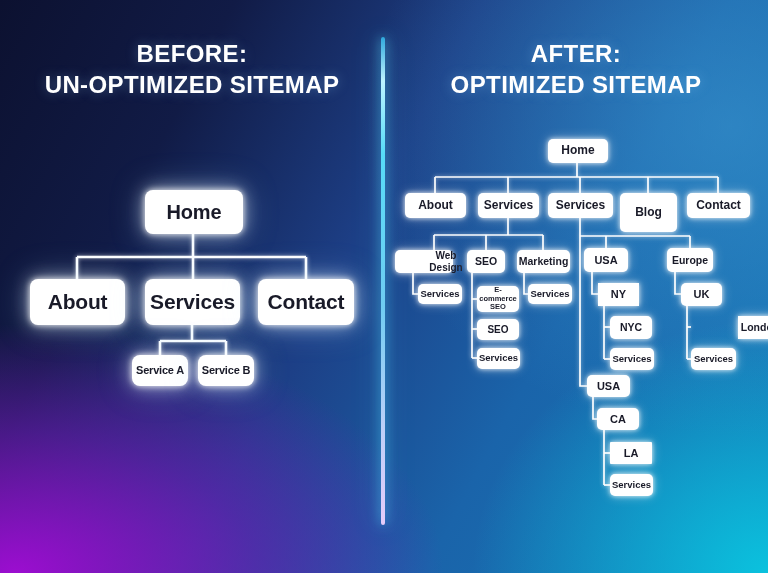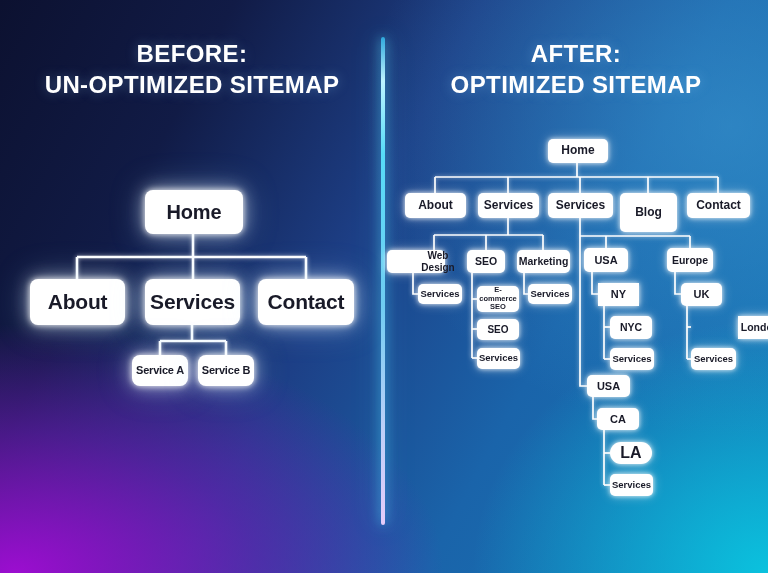--- a/index.html
+++ b/index.html
@@ -120,36 +120,36 @@
       <div class="node before" style="left: 145px; top: 279px; width: 95px; height: 46px; font-size: 21px; border-radius: 8px;">Services</div>
       <div class="node before" style="left: 258px; top: 279px; width: 96px; height: 46px; font-size: 21px; border-radius: 8px;">Contact</div>
       <div class="node before" style="left: 132px; top: 355px; width: 56px; height: 31px; font-size: 11px; border-radius: 8px;">Service A</div>
       <div class="node before" style="left: 198px; top: 355px; width: 56px; height: 31px; font-size: 11px; border-radius: 8px;">Service B</div>
       <div class="node after" style="left: 548px; top: 139px; width: 60px; height: 24px; font-size: 12px; border-radius: 5px;">Home</div>
       <div class="node after" style="left: 405px; top: 193px; width: 61px; height: 25px; font-size: 12px; border-radius: 5px;">About</div>
       <div class="node after" style="left: 478px; top: 193px; width: 61px; height: 25px; font-size: 12px; border-radius: 5px;">Services</div>
       <div class="node after" style="left: 548px; top: 193px; width: 65px; height: 25px; font-size: 12px; border-radius: 5px;">Services</div>
       <div class="node after" style="left: 620px; top: 193px; width: 57px; height: 39px; font-size: 12px; border-radius: 5px;">Blog</div>
       <div class="node after" style="left: 687px; top: 193px; width: 63px; height: 25px; font-size: 12px; border-radius: 5px;">Contact</div>
-      <div class="node after" style="left: 387px; top: 250px; width: 58px; height: 23px; font-size: 10px; border-radius: 5px; padding-left: 44px;">Web Design</div>
+      <div class="node after" style="left: 395px; top: 250px; width: 58px; height: 23px; font-size: 10px; border-radius: 5px; padding-left: 44px;">Web Design</div>
       <div class="node after" style="left: 467px; top: 250px; width: 38px; height: 23px; font-size: 10.5px; border-radius: 5px;">SEO</div>
       <div class="node after" style="left: 517px; top: 250px; width: 53px; height: 23px; font-size: 10.5px; border-radius: 5px;">Marketing</div>
       <div class="node after" style="left: 584px; top: 248px; width: 44px; height: 24px; font-size: 11px; border-radius: 5px;">USA</div>
       <div class="node after" style="left: 667px; top: 248px; width: 46px; height: 24px; font-size: 10.5px; border-radius: 5px; text-align: right;">Europe</div>
       <div class="node after" style="left: 418px; top: 284px; width: 44px; height: 20px; font-size: 9.5px; border-radius: 5px;">Services</div>
       <div class="node after" style="left: 477px; top: 286px; width: 42px; height: 26px; font-size: 7.5px; border-radius: 5px;">E-commerce
 SEO</div>
       <div class="node after" style="left: 477px; top: 319px; width: 42px; height: 21px; font-size: 10px; border-radius: 5px;">SEO</div>
       <div class="node after" style="left: 477px; top: 348px; width: 43px; height: 21px; font-size: 9.5px; border-radius: 5px;">Services</div>
       <div class="node after" style="left: 528px; top: 284px; width: 44px; height: 20px; font-size: 9.5px; border-radius: 5px;">Services</div>
       <div class="node after" style="left: 598px; top: 283px; width: 41px; height: 23px; font-size: 11px; border-radius: 0;">NY</div>
       <div class="node after" style="left: 610px; top: 316px; width: 42px; height: 23px; font-size: 10.5px; border-radius: 5px;">NYC</div>
       <div class="node after" style="left: 610px; top: 348px; width: 44px; height: 22px; font-size: 9.5px; border-radius: 5px;">Services</div>
       <div class="node after" style="left: 681px; top: 283px; width: 41px; height: 23px; font-size: 11px; border-radius: 5px;">UK</div>
       <div class="node after" style="left: 691px; top: 316px; width: 44px; height: 23px; font-size: 10.5px; border-radius: 0; margin-left: 47px;">London</div>
       <div class="node after" style="left: 691px; top: 348px; width: 45px; height: 22px; font-size: 9.5px; border-radius: 5px;">Services</div>
       <div class="node after" style="left: 587px; top: 375px; width: 43px; height: 22px; font-size: 11px; border-radius: 5px;">USA</div>
       <div class="node after" style="left: 597px; top: 408px; width: 42px; height: 22px; font-size: 11px; border-radius: 5px;">CA</div>
-      <div class="node after" style="left: 610px; top: 442px; width: 42px; height: 22px; font-size: 16px; border-radius: 11px;">LA</div>
+      <div class="node after" style="left: 610px; top: 442px; width: 42px; height: 22px; font-size: 11px; border-radius: 1px;">LA</div>
       <div class="node after" style="left: 610px; top: 474px; width: 43px; height: 22px; font-size: 9.5px; border-radius: 5px;">Services</div>
     </div>
 
 </div>
 
 </body></html>

